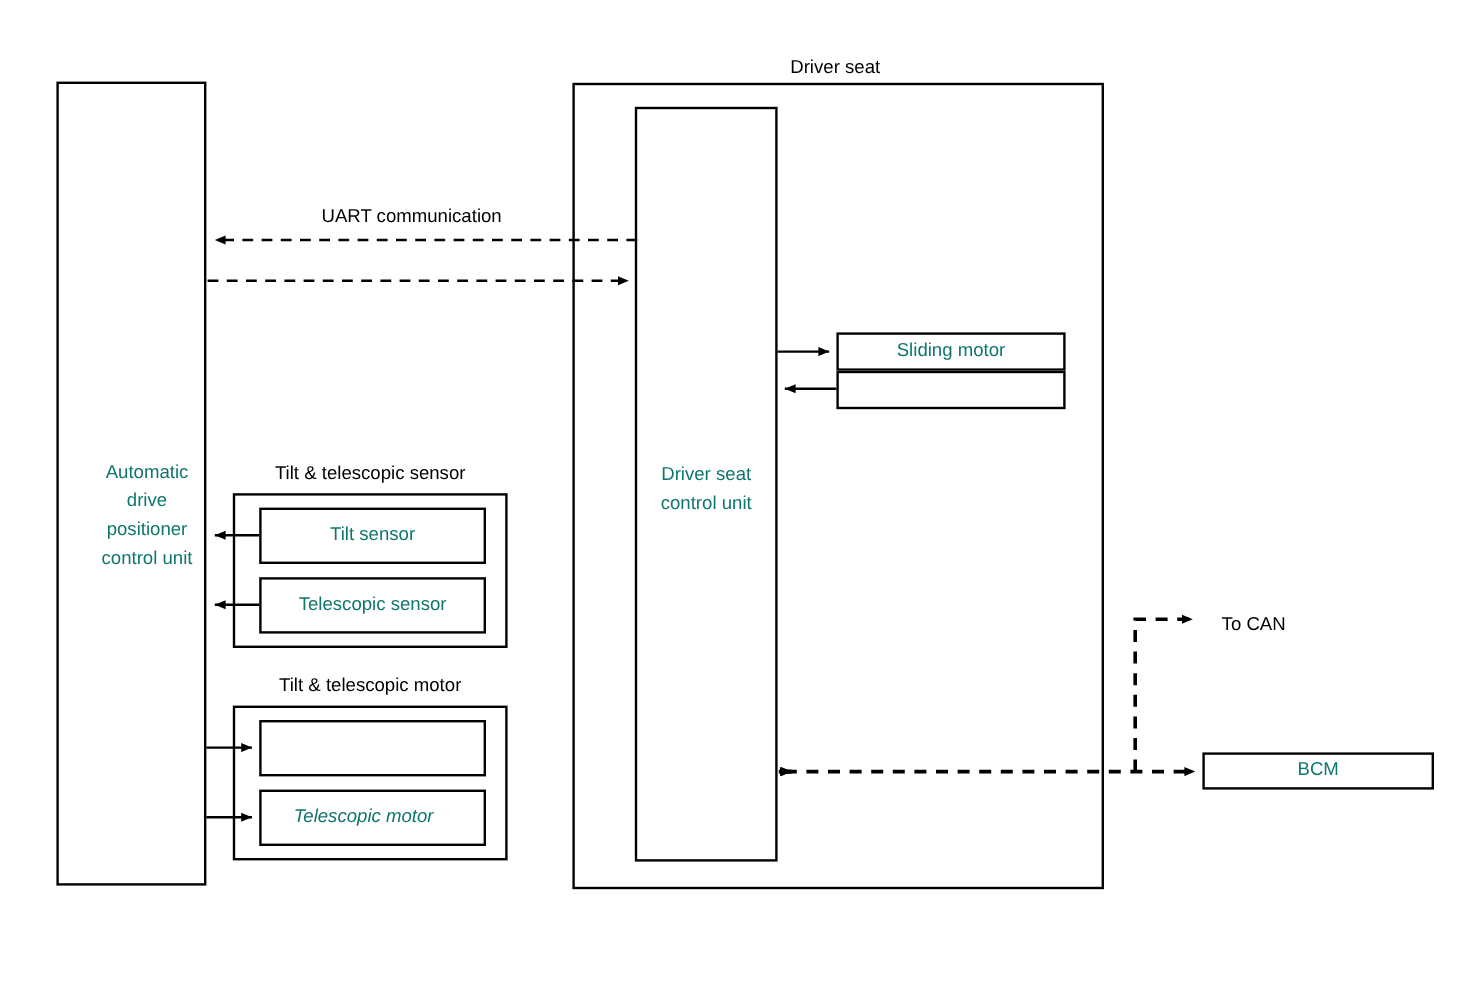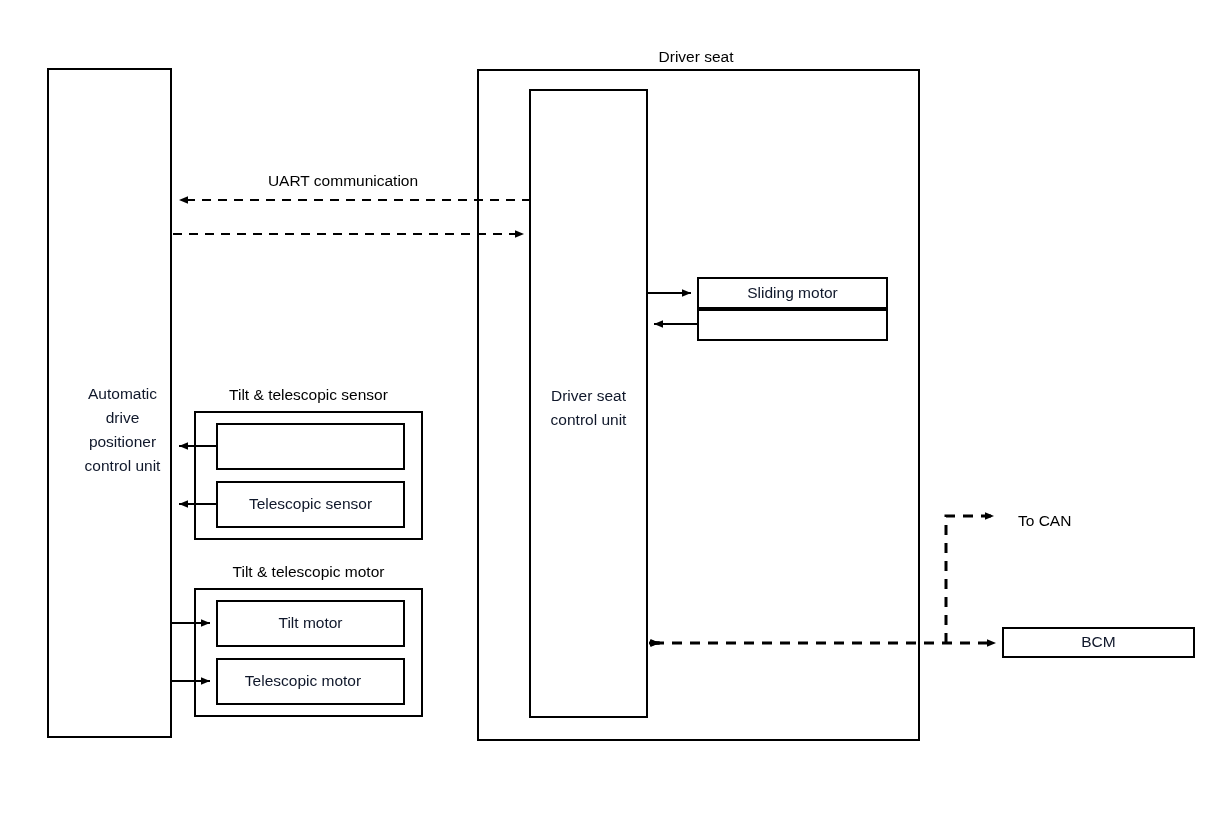--- a/index.html
+++ b/index.html
@@ -26,21 +26,21 @@
   }
   .box-label {
     position: absolute;
     display: flex;
     align-items: center;
     justify-content: center;
     text-align: center;
     font-size: 15.5px;
     line-height: 1.55;
     white-space: pre-line;
-    color: #0f172a;
+    color: #0f766e;
   }
   .free-label {
     position: absolute;
     font-size: 15.5px;
     line-height: 1.5;
     text-align: center;
     white-space: pre-line;
     color: #000000;
   }
   .svg-layer {
@@ -77,31 +77,31 @@
 
   <div class="box" style="left:477px; top:69px; width:443px; height:672px;"></div>
 
   <div class="box" style="left:529px; top:89px; width:119px; height:629px;"></div>
   <div class="box-label" style="left:529px; top:378px; width:119px; height:60px;">Driver seat
 control unit</div>
 
   <div class="box" style="left:194px; top:411px; width:229px; height:129px;"></div>
 
   <div class="box" style="left:216px; top:423px; width:189px; height:47px;"></div>
+  <div class="box-label" style="left:216px; top:423px; width:189px; height:47px;">Tilt sensor</div>
 
   <div class="box" style="left:216px; top:481px; width:189px; height:47px;"></div>
   <div class="box-label" style="left:216px; top:481px; width:189px; height:47px;">Telescopic sensor</div>
 
   <div class="box" style="left:194px; top:588px; width:229px; height:129px;"></div>
 
   <div class="box" style="left:216px; top:600px; width:189px; height:47px;"></div>
-  <div class="box-label" style="left:216px; top:600px; width:189px; height:47px;">Tilt motor</div>
 
   <div class="box" style="left:216px; top:658px; width:189px; height:47px;"></div>
-  <div class="box-label" style="left:216px; top:658px; width:174px; height:47px;">Telescopic motor</div>
+  <div class="box-label" style="left:216px; top:658px; width:174px; height:47px;font-style:italic;">Telescopic motor</div>
 
   <div class="box" style="left:697px; top:277px; width:191px; height:32px;"></div>
   <div class="box-label" style="left:697px; top:277px; width:191px; height:32px;">Sliding motor</div>
 
   <div class="box" style="left:697px; top:309px; width:191px; height:32px;"></div>
 
   <div class="box" style="left:1002px; top:627px; width:193px; height:31px;"></div>
   <div class="box-label" style="left:1002px; top:627px; width:193px; height:31px;">BCM</div>
 
   <svg class="svg-layer" viewBox="0 0 1216 824" xmlns="http://www.w3.org/2000/svg">

